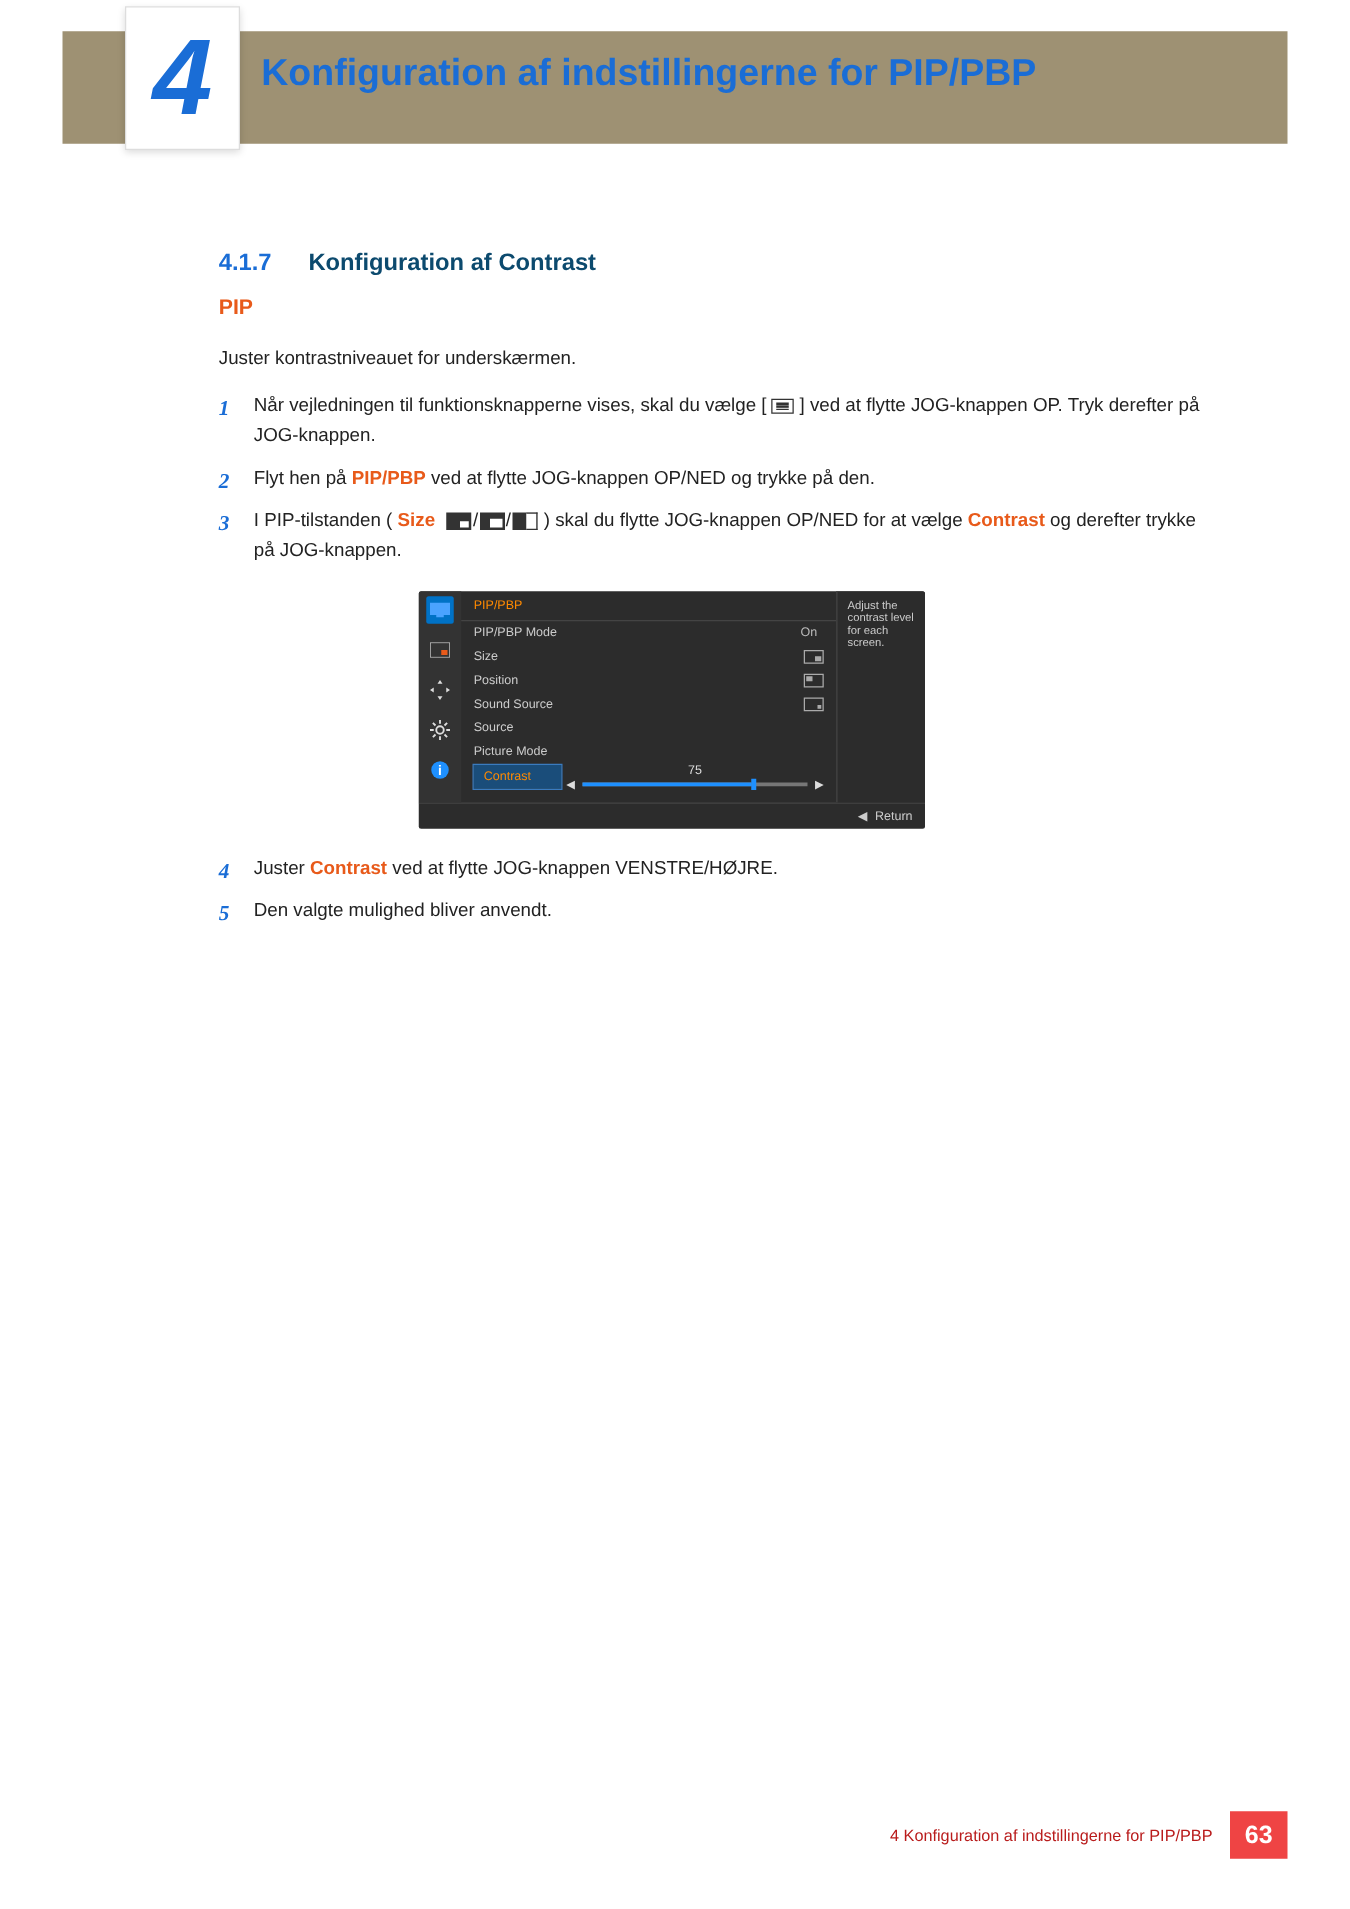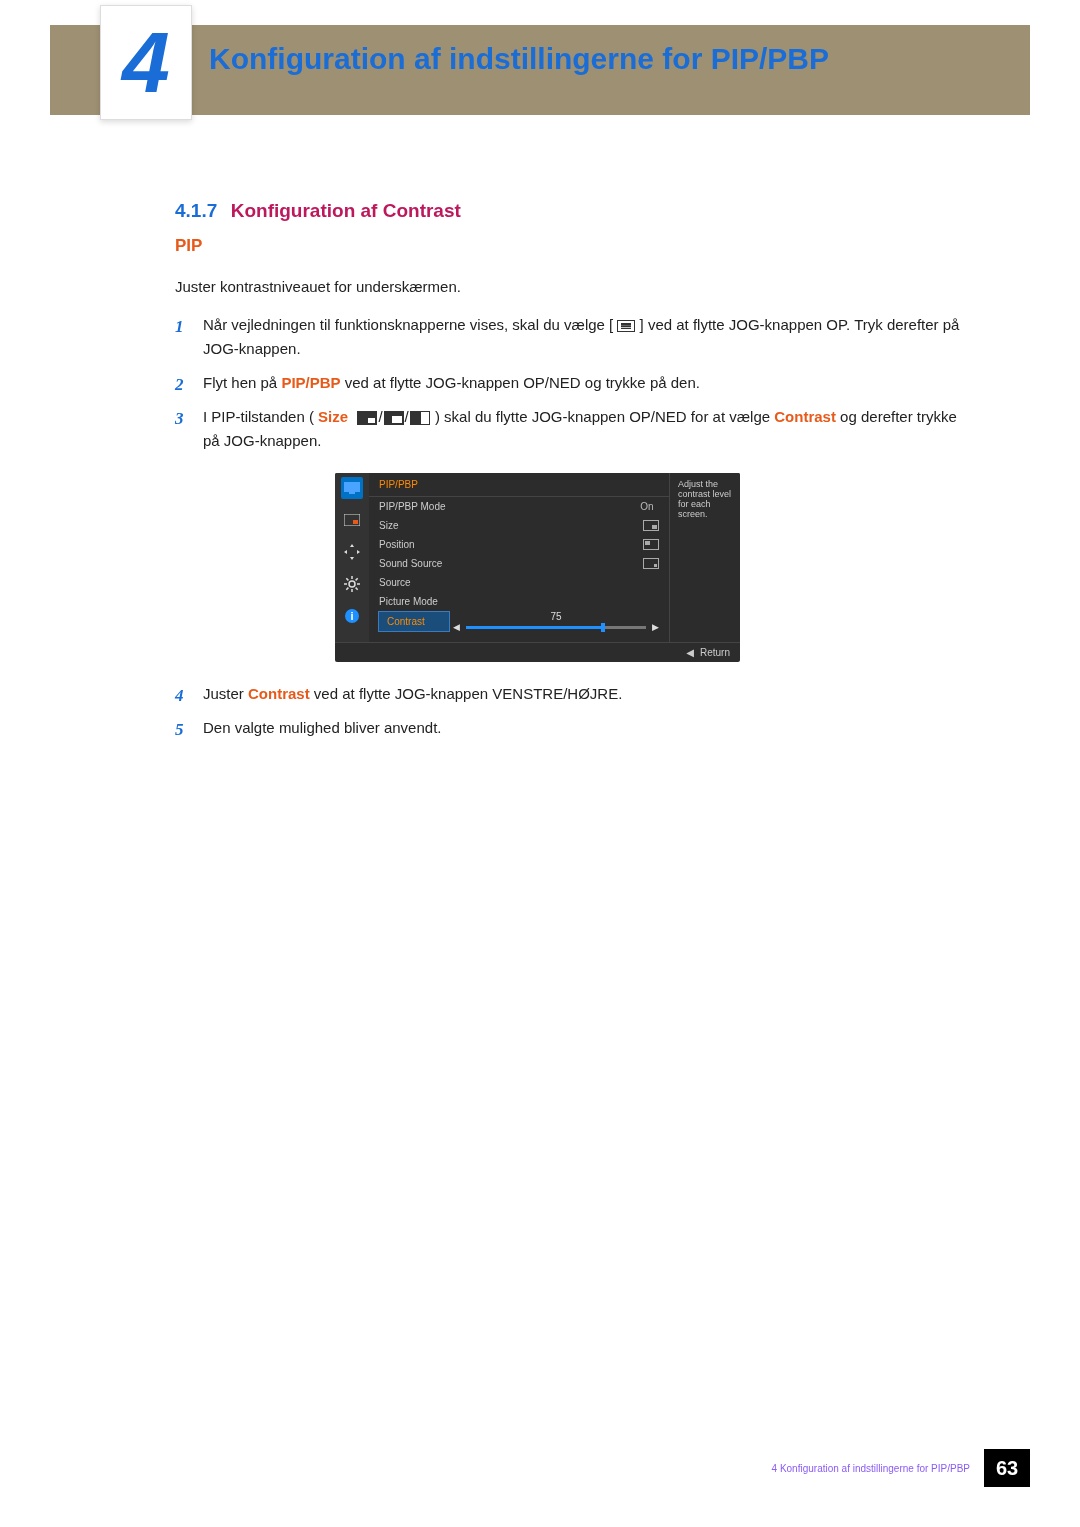--- a/index.html
+++ b/index.html
@@ -8,21 +8,21 @@
   
   .top-stripe { position: absolute; top: 25px; left: 50px; right: 50px; height: 90px; background: #9e9173; }
   .chapter-box { position: absolute; top: 5px; left: 100px; width: 92px; height: 115px; background: #fff; border: 1px solid #ddd; box-shadow: 0 2px 6px rgba(0,0,0,.15); display: flex; align-items: center; justify-content: center; }
   .chapter-num { font-size: 86px; font-weight: bold; color: #1a6dd6; font-style: italic; font-family: Arial, sans-serif; }
   .chapter-title { position: absolute; top: 42px; left: 209px; font-size: 30px; font-weight: bold; color: #1a6dd6; }
 
   
   .content { position: absolute; top: 200px; left: 175px; right: 110px; }
 
   .section-num { color: #1a6dd6; font-size: 19px; font-weight: bold; }
-  .section-title { color: #be185d; font-size: 19px; font-weight: bold; margin-left: 9px; }
+  .section-title { color: #0c4a6e; font-size: 19px; font-weight: bold; margin-left: 25px; }
 
   .sub-head { color: #e85a1a; font-size: 17px; font-weight: bold; margin-top: 14px; }
 
   .intro { font-size: 15px; margin-top: 22px; color: #222; }
 
   ol.steps { list-style: none; margin-top: 18px; }
   ol.steps > li { position: relative; padding-left: 28px; font-size: 15px; line-height: 1.6; margin-bottom: 10px; color: #222; }
   ol.steps > li .n { position: absolute; left: 0; top: 0; color: #1a6dd6; font-style: italic; font-size: 17px; font-weight: 600; font-family: "Times New Roman", serif; }
   .orange { color: #e85a1a; font-weight: bold; }
 
@@ -63,22 +63,22 @@
   .slider { position:relative; height:3px; background:#777; flex:1;}
   .slider .fill { position:absolute; left:0; top:0; bottom:0; background:#1e90ff;}
   .slider .thumb { position:absolute; top:-3px; width:4px; height:9px; background:#1e90ff;}
   .arrow { font-size:9px; color:#ddd;}
 
   .osd-footer { border-top:1px solid #444; text-align:right; padding:4px 10px; font-size:10px; color:#ccc;}
   .osd-footer .tri{ display:inline-block; margin-right:6px;}
 
   
   .footer { position:absolute; bottom:40px; right:50px; display:flex; align-items:center; }
-  .footer-text { font-size:10px; color:#8b5cf6; margin-right:14px;}
-  .page-box { width:46px; height:38px; background:#000000; color:#fff; font-size:20px; font-weight:bold; display:flex; align-items:center; justify-content:center;}
+  .footer-text { font-size:13px; color:#b91c1c; margin-right:14px;}
+  .page-box { width:46px; height:38px; background:#ef4444; color:#fff; font-size:20px; font-weight:bold; display:flex; align-items:center; justify-content:center;}
 </style>
 </head>
 <body>
 
 <div class="top-stripe"></div>
 <div class="chapter-box">
   <div class="chapter-num">4</div>
 </div>
 <div class="chapter-title">Konfiguration af indstillingerne for PIP/PBP</div>
 

